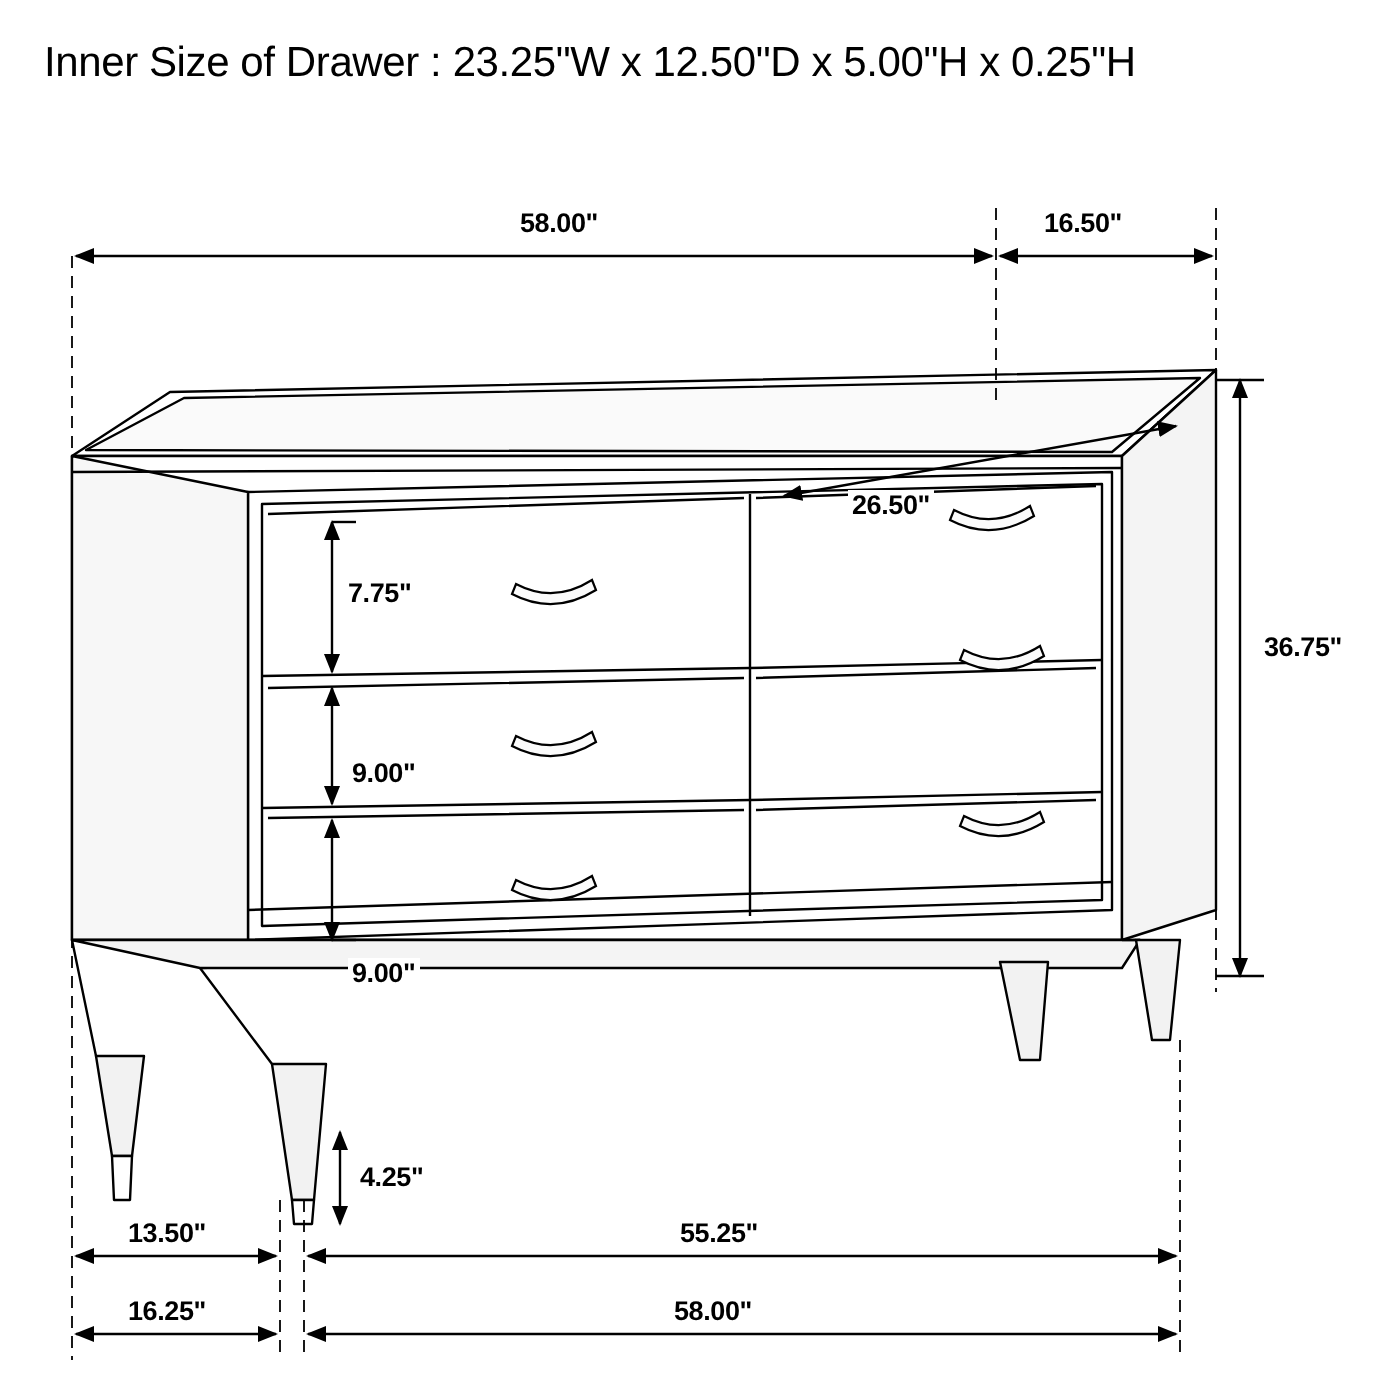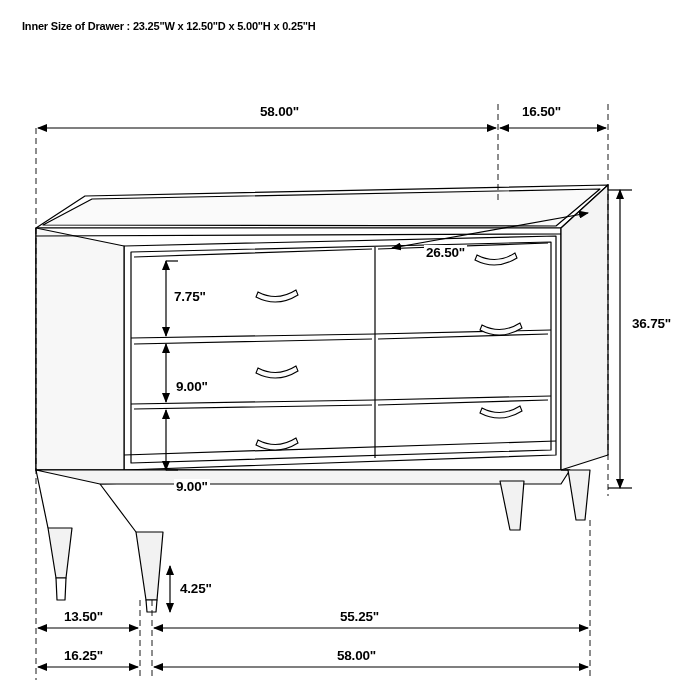--- a/index.html
+++ b/index.html
@@ -17,22 +17,22 @@
   }
   #stage {
     position: relative;
     width: 700px;
     height: 700px;
   }
   #title {
     position: absolute;
     left: 22px;
     top: 20px;
-    font-size: 11px;
-    font-weight: bold;
+    font-size: 21px;
+    font-weight: normal;
     letter-spacing: -0.2px;
     white-space: nowrap;
   }
   svg#diagram {
     position: absolute;
     left: 0;
     top: 0;
     width: 700px;
     height: 700px;
   }

